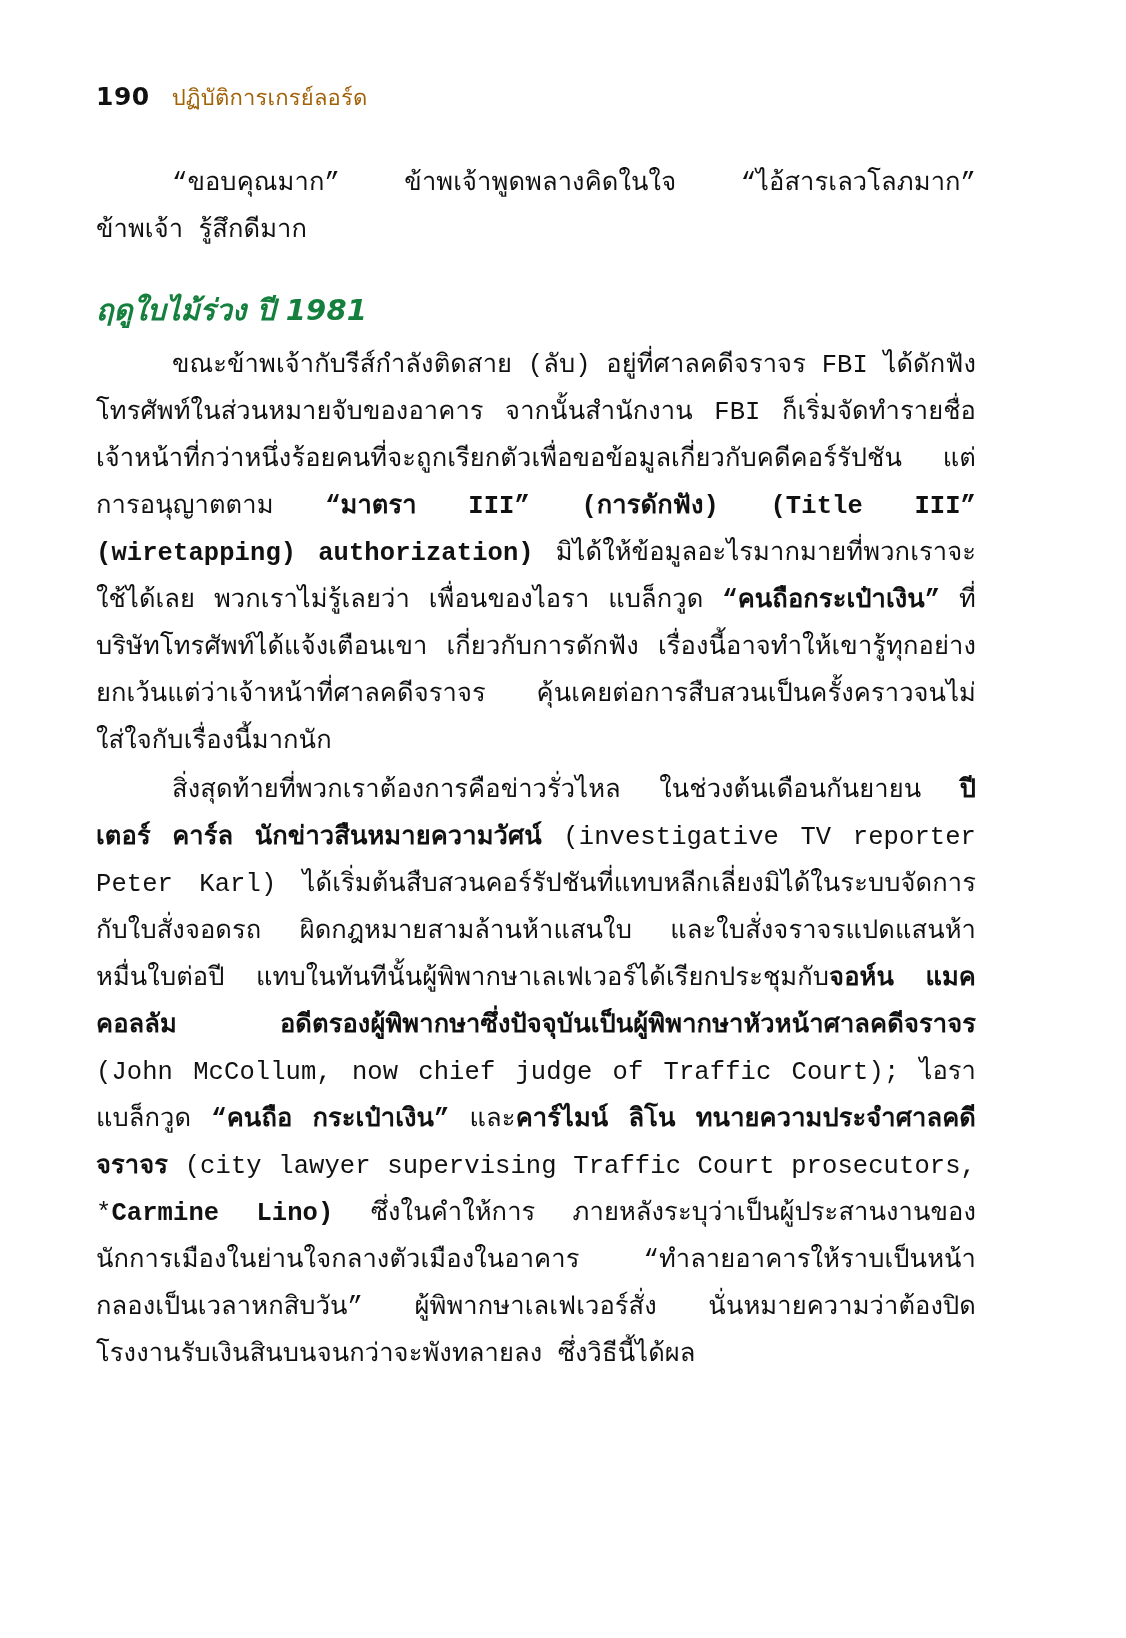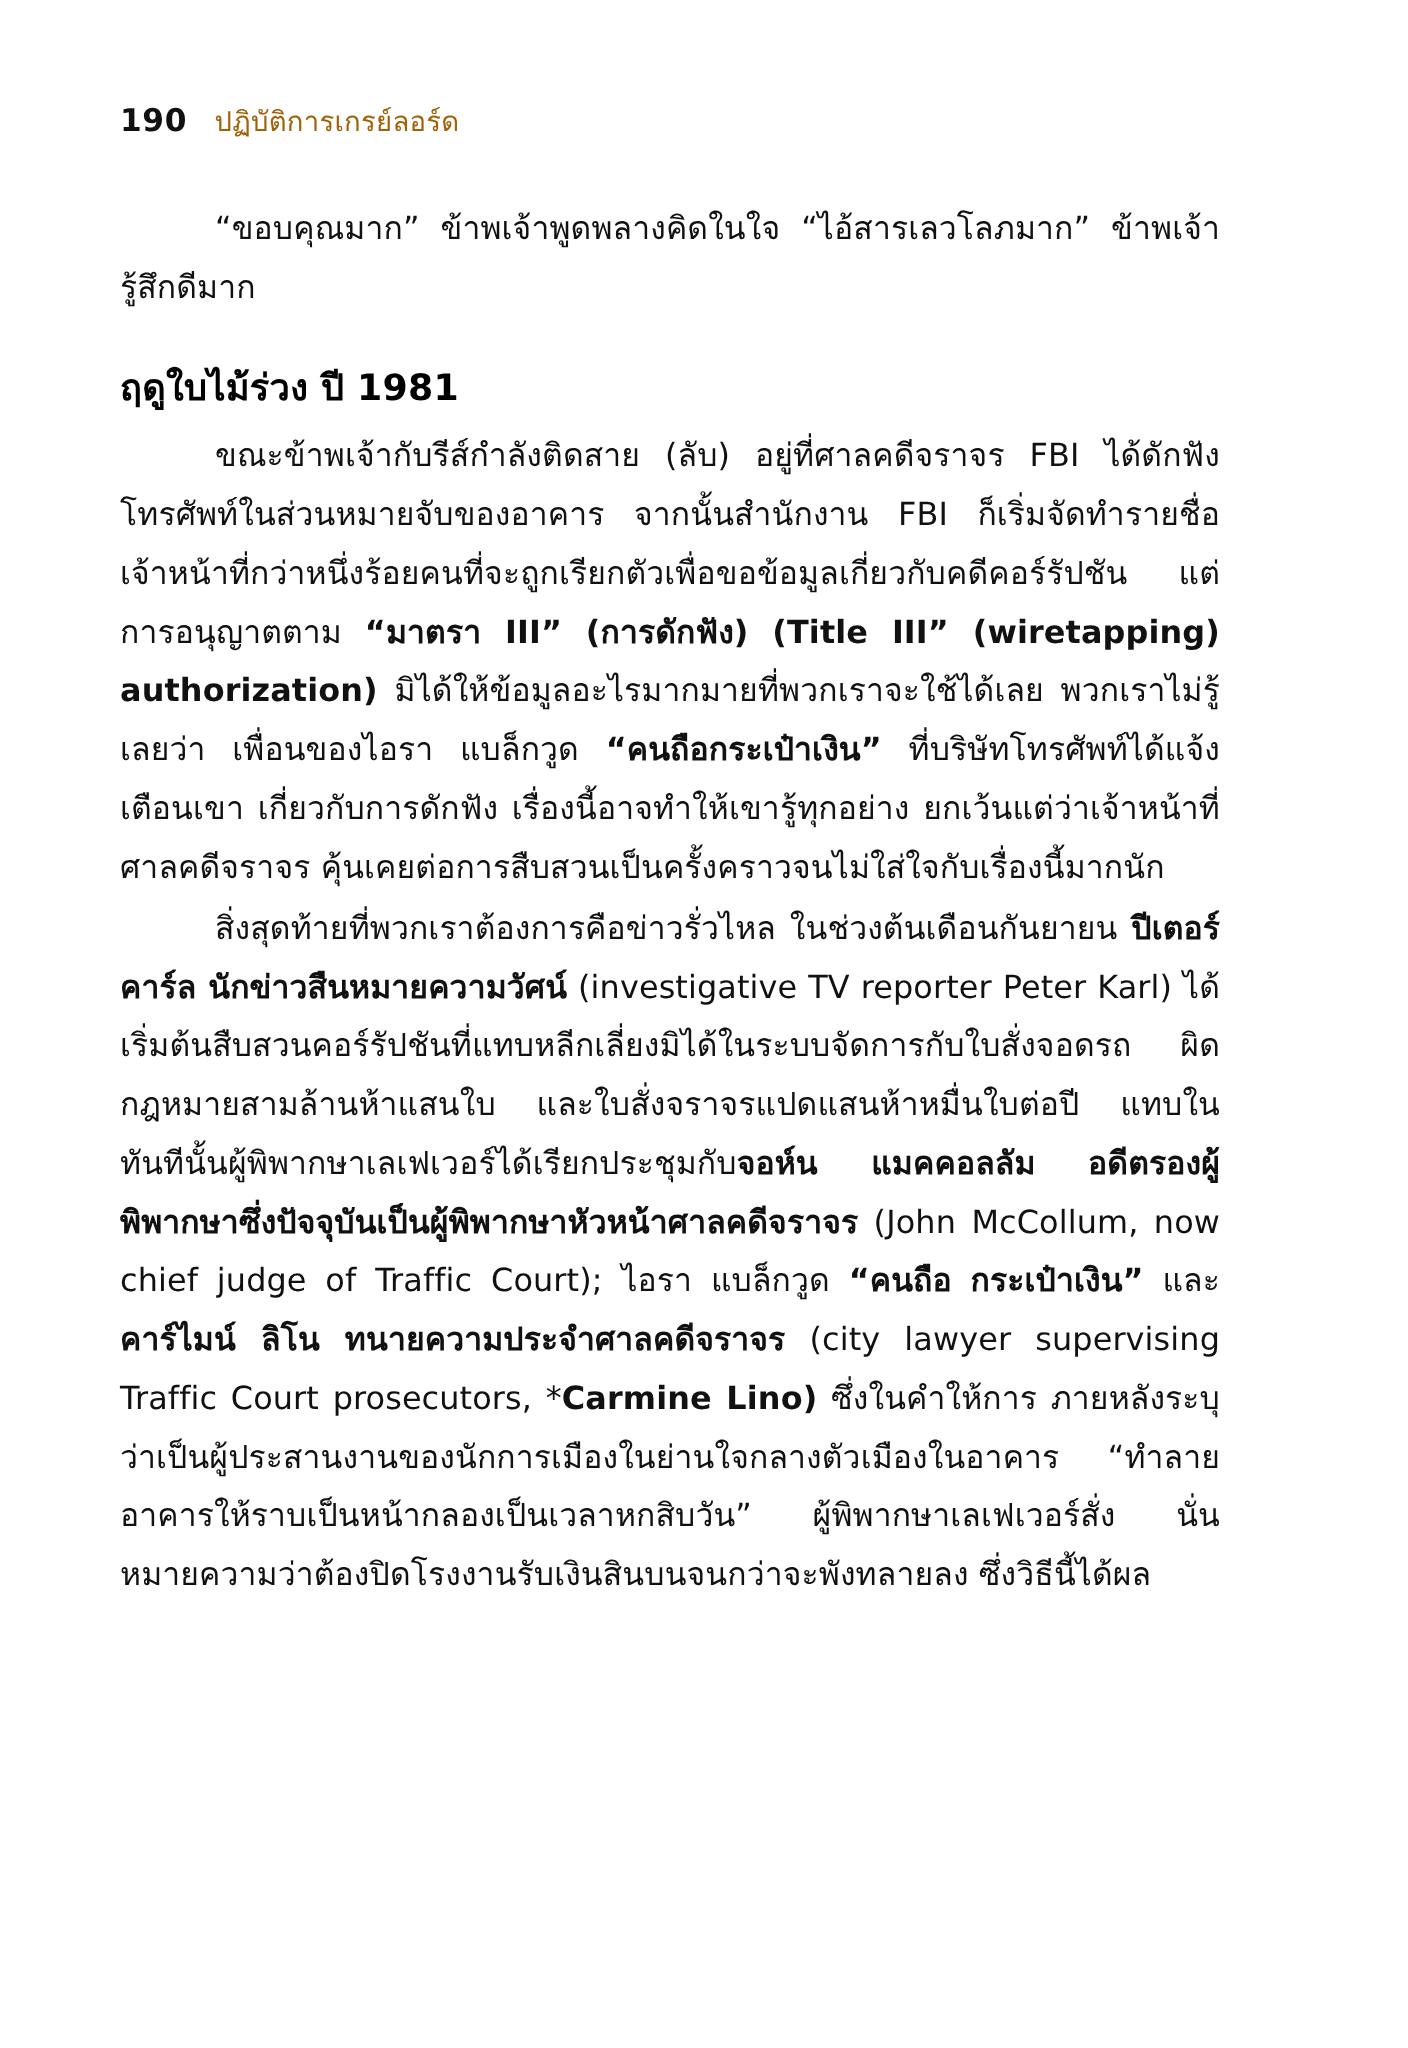--- a/index.html
+++ b/index.html
@@ -53,28 +53,30 @@
     margin: 0 0 2px 0;
     font-size: 25.5px;
     line-height: 47px;
     text-align: justify;
     text-justify: inter-word;
     color: #111111;
     letter-spacing: 0.1px;
   }
   p.para.indent {
     text-indent: 76px;
+    font-family: Liberation Mono, monospace;
   }
   h2.section-heading {
     margin: 34px 0 10px 0;
     font-size: 29px;
     line-height: 44px;
     font-weight: 700;
-    color: #000000;
+    color: #15803d;
     letter-spacing: 0.2px;
+    font-style: italic;
   }
   .b {
     font-weight: 700;
     margin-top: 39px;
   }
 </style>
 </head>
 <body>
 
 <div class="page">

